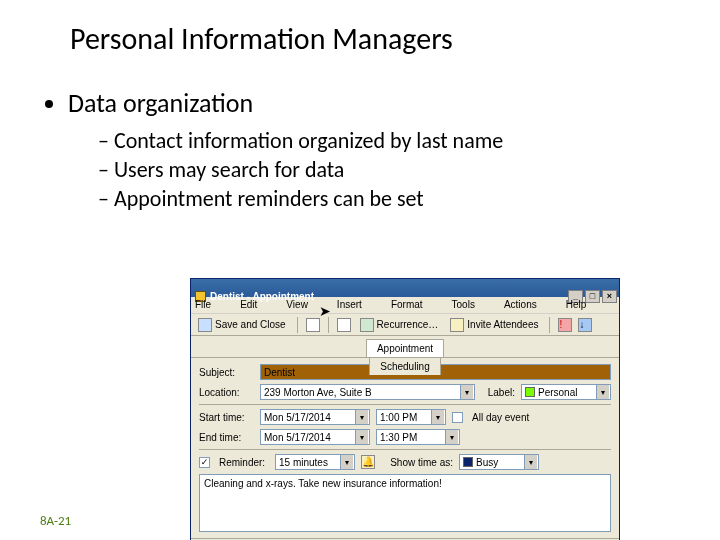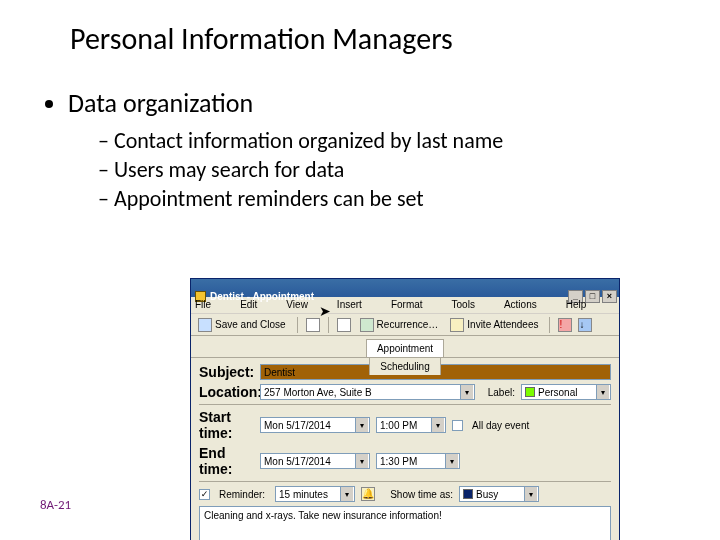--- a/index.html
+++ b/index.html
@@ -13,21 +13,21 @@
     position: relative;
     overflow: hidden;
   }
   .slide { padding: 10px 40px 0 40px; }
   h1.title { font-size: 30px; font-weight: 400; margin: 10px 0 30px 30px; }
   ul.lvl1 { list-style: disc; padding-left: 28px; margin: 0; }
   ul.lvl1 > li { font-size: 26px; margin-bottom: 2px; }
   ul.lvl2 { list-style: none; padding-left: 30px; margin-top: 8px; }
   ul.lvl2 > li { font-size: 22px; margin-bottom: 2px; }
   ul.lvl2 > li::before { content: "– "; }
-  .footer { position: absolute; left: 40px; bottom: 28px; font-size: 13px; color: #701a75; }
+  .footer { position: absolute; left: 40px; bottom: 12px; font-size: 13px; color: #4d7c0f; }
 
   
   .win {
     position: absolute;
     left: 190px;
     top: 278px;
     width: 430px;
     background: #ece9d8;
     border: 1px solid #0a246a;
     font-family: Tahoma, Arial, sans-serif;
@@ -47,21 +47,21 @@
   .menubar { height: 17px; background: #ece9d8; padding: 2px 4px; display: flex; gap: 29px; font-size: 10px; border-bottom:1px solid #d4d0c8;}
   .toolbar { height: 22px; background: #ece9d8; padding: 2px 4px; display: flex; align-items:center; gap: 6px; border-bottom:1px solid #aca899; font-size:10px;}
   .tbicon { width:14px; height:14px; background:#fff; border:1px solid #888; display:inline-block; }
   .tbsep { width:1px; height:16px; background:#aca899; margin:0 2px;}
   .tbtn { display:inline-flex; align-items:center; gap:3px; padding:1px 3px; }
   .tabs { height: 22px; display:flex; align-items:center; padding: 2px 4px 0 4px; border-bottom:1px solid #aca899; gap:0;flex-direction:column;}
   .tab { padding: 3px 10px; font-size:10px; background:#ece9d8; border:1px solid #aca899; border-bottom:none; position:relative; top:1px;}
   .tab.active { background:#fff; }
   .form { background:#ece9d8; padding: 6px 8px; }
   .row { display:flex; align-items:center; margin-bottom:4px; gap:6px; }
-  .lbl { width:55px; font-size:14px;font-weight:bold; }
+  .lbl { width:55px; font-size:10px; }
   .txt { background:#a16207; border:1px solid #7f9db9; height:16px; padding:0 3px; font-size:10px; display:flex; align-items:center; }
   .combo { position:relative; background:#fff; border:1px solid #7f9db9; height:16px; padding:0 14px 0 3px; font-size:10px; display:flex; align-items:center;}
   .combo::after{ content:"▾"; position:absolute; right:1px; top:0; width:12px; height:14px; background:#d4d0c8; border-left:1px solid #7f9db9; display:flex; align-items:center; justify-content:center; font-size:8px;}
   .chk { width:11px; height:11px; border:1px solid #7f9db9; background:#fff; display:inline-flex; align-items:center; justify-content:center; font-size:9px; margin-right:3px;}
   .hr { height:1px; background:#aca899; margin:4px 0;}
   .notes { background:#fff; border:1px solid #7f9db9; height:58px; padding:3px 4px; font-size:10px;}
   .statusbar { height:24px; background:#ece9d8; border-top:1px solid #aca899; display:flex; align-items:center; padding:2px 6px; gap:8px; }
   .spacer{flex:1;}
   .swatch { width:10px; height:10px; display:inline-block; margin-right:3px; vertical-align:middle; border:1px solid #666;}
   .cursor { position:absolute; left:128px; top:24px; font-size:14px; pointer-events:none;}
@@ -135,21 +135,21 @@
     <div class="tab">Scheduling</div>
   </div>
 
   <div class="form">
     <div class="row">
       <span class="lbl">Subject:</span>
       <div class="txt" style="flex:1">Dentist</div>
     </div>
     <div class="row">
       <span class="lbl">Location:</span>
-      <div class="combo" style="flex:1">257 Morton Ave, Suite B</div>
+      <div class="combo" style="flex:1">239 Morton Ave, Suite B</div>
       <span style="width:34px;text-align:right">Label:</span>
       <div class="combo" style="width:90px">
         <span class="swatch" style="background:#7CFC00"></span>
         <span>Personal</span>
       </div>
     </div>
     <div class="hr"></div>
     <div class="row">
       <span class="lbl">Start time:</span>
       <div class="combo" style="width:110px">Mon 5/17/2014</div>

